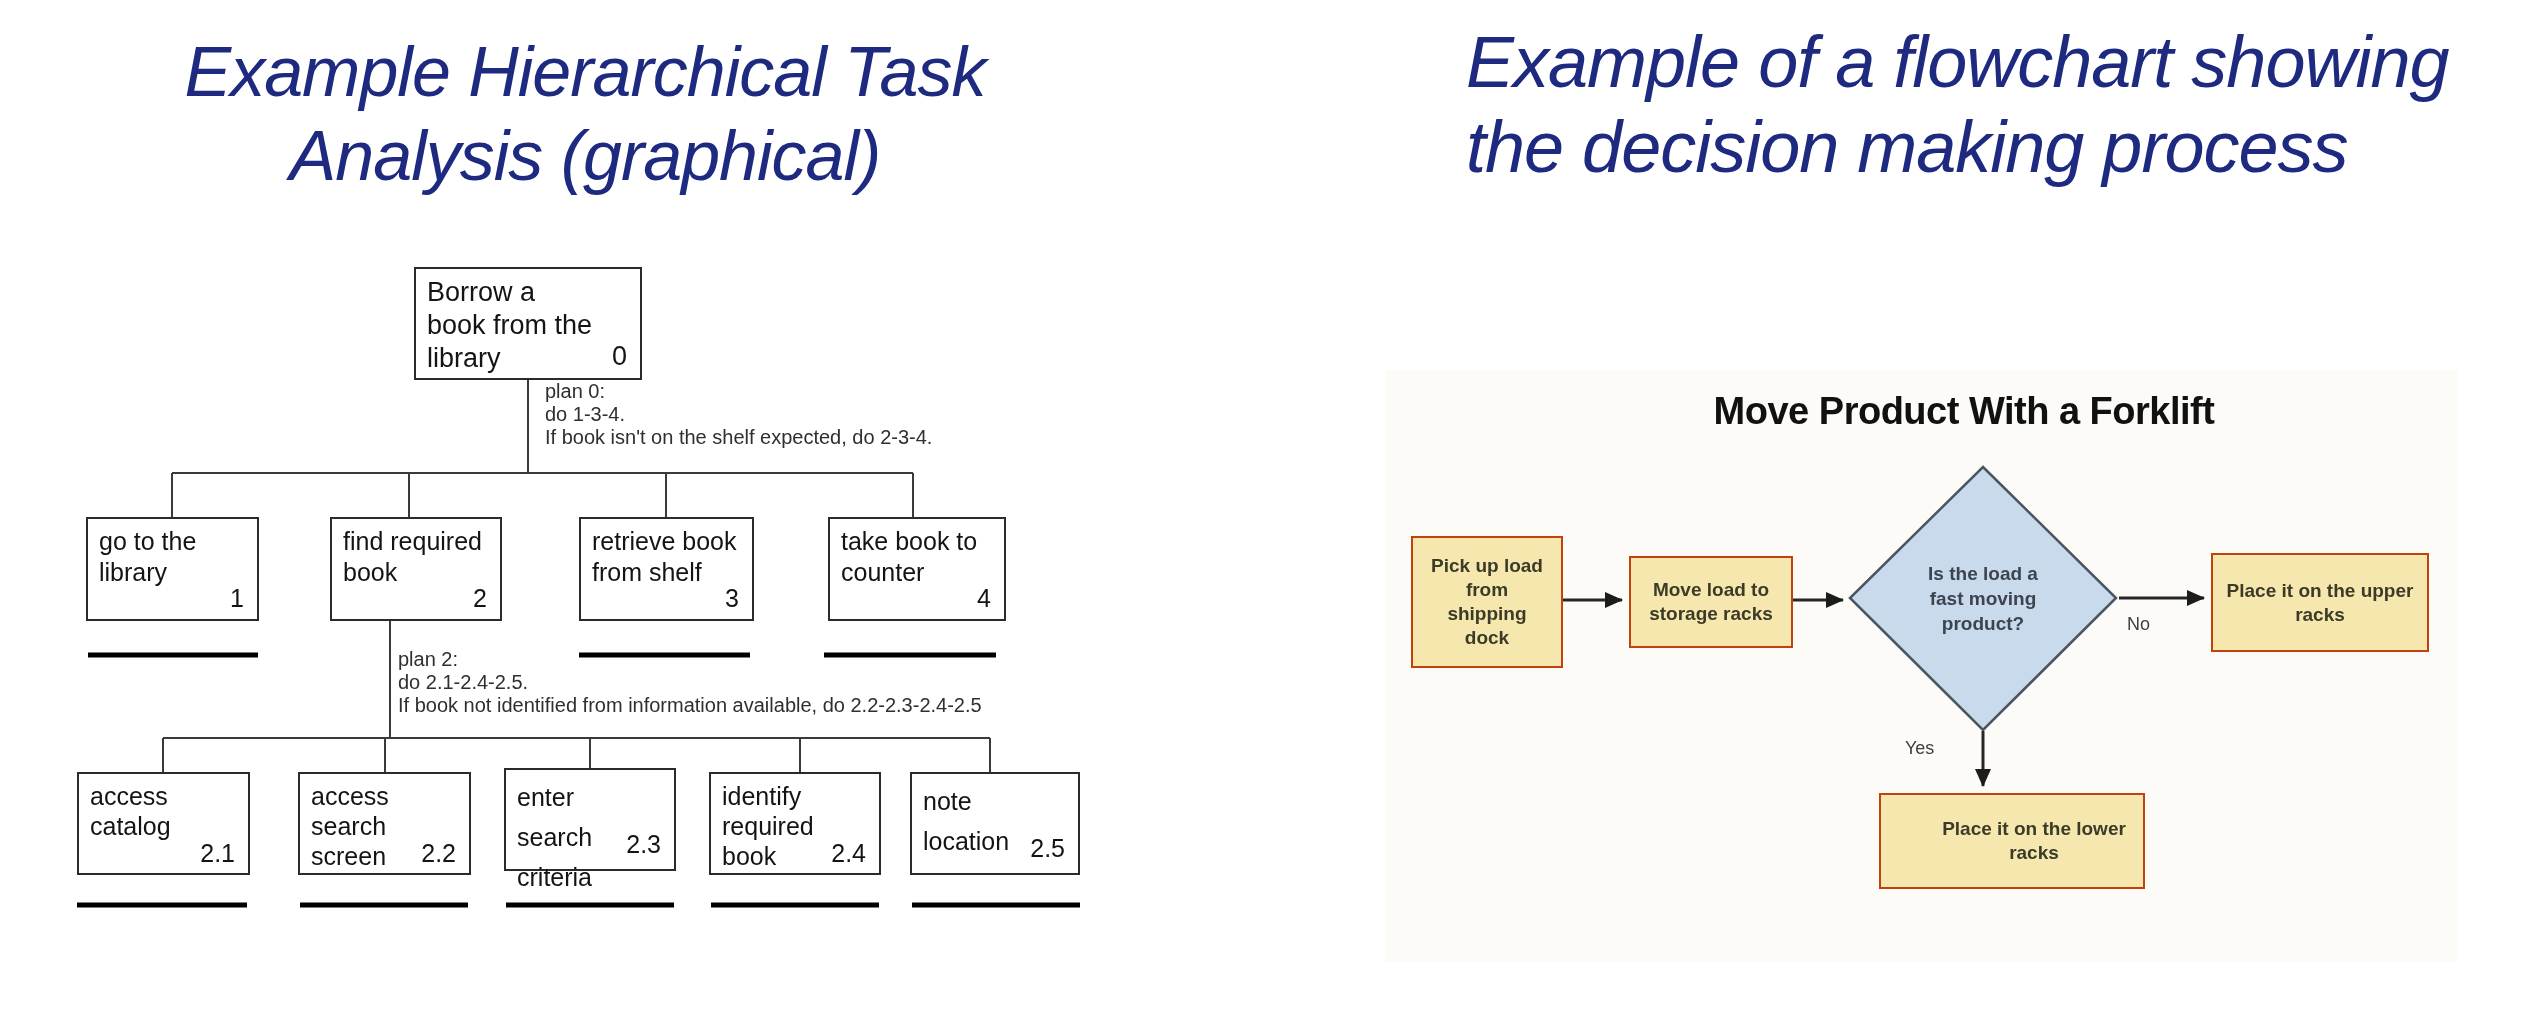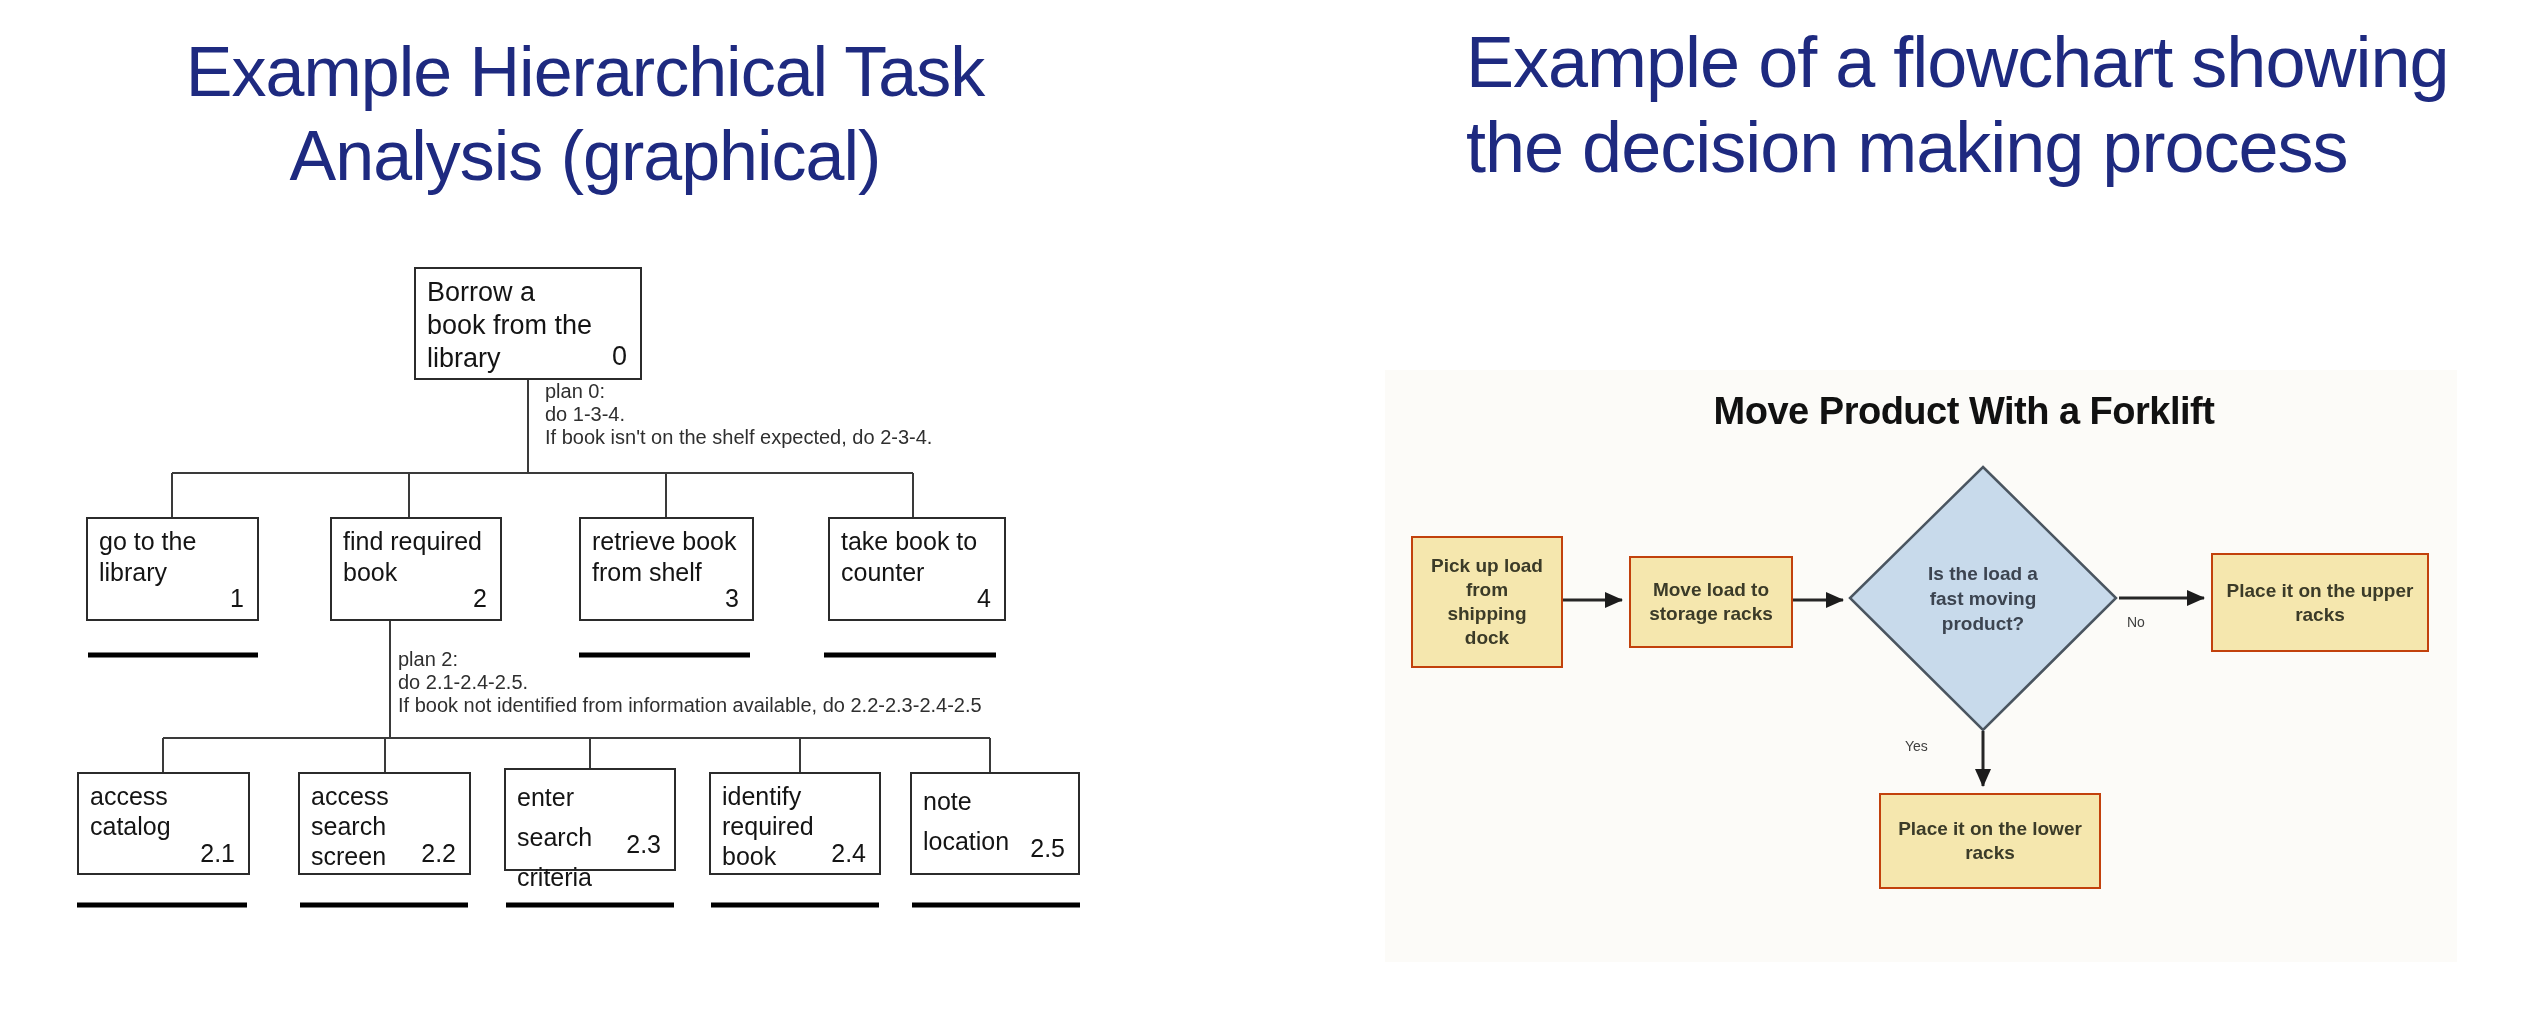--- a/index.html
+++ b/index.html
@@ -5,21 +5,21 @@
   html,body{margin:0;padding:0;background:#ffffff;}
   .slide{
     position:relative;width:2536px;height:1016px;background:#ffffff;overflow:hidden;
     font-family:"Liberation Sans", sans-serif;color:#1a1a1a;
   }
   .overlay{position:absolute;left:0;top:0;width:2536px;height:1016px;z-index:2;}
   .flow-bg{position:absolute;left:1385px;top:370px;width:1072px;height:592px;background:#fcfbf8;z-index:1;}
 
   
   .slide-title{
-    position:absolute;z-index:3;color:#1e2a80;
+    position:absolute;z-index:3;font-style:italic;color:#1e2a80;
     white-space:pre;letter-spacing:-1px;
   }
   .hta-title{left:30px;top:30px;width:1110px;text-align:center;font-size:70px;line-height:84px;}
   .fc-title{left:1466px;top:20px;width:1070px;text-align:left;font-size:72px;line-height:85px;}
 
   
   .hta-box{
     position:absolute;z-index:3;background:#ffffff;border:2px solid #2b2b2b;
     font-size:25px;line-height:31px;color:#141414;
   }
@@ -39,21 +39,21 @@
     text-align:center;white-space:pre-line;
     background:#f5e7ae;border:2px solid #c2410c;
     font-size:19px;font-weight:bold;line-height:24px;color:#3b3b28;
   }
   .decision-label{
     position:absolute;z-index:3;display:flex;align-items:center;justify-content:center;
     text-align:center;white-space:pre-line;background:transparent;border:none;
     font-size:19px;font-weight:bold;line-height:25px;color:#3c4450;
   }
   .branch-label{
-    position:absolute;z-index:3;font-size:14px;color:#3f3f3f;white-space:pre;text-align:right;
+    position:absolute;z-index:3;font-size:18px;color:#3f3f3f;white-space:pre;text-align:right;
   }
 </style>
 </head>
 <body>
 
 <div class="slide">
 
   <div class="flow-bg"></div>
 
   <svg class="overlay" viewBox="0 0 2536 1016" xmlns="http://www.w3.org/2000/svg">
@@ -176,19 +176,19 @@
 from
 shipping
 dock</div>
   <div class="flow-node" style="left:1629px;top:556px;width:160px;height:88px;">Move load to
 storage racks</div>
   <div class="decision-label" style="left:1893px;top:556px;width:180px;height:85px;">Is the load a
 fast moving
 product?</div>
   <div class="flow-node" style="left:2211px;top:553px;width:214px;height:95px;">Place it on the upper
 racks</div>
-  <div class="flow-node" style="left:1879px;top:793px;width:218px;height:92px;">Place it on the lower
+  <div class="flow-node" style="left:1879px;top:793px;width:218px;height:92px;padding-left:44px;">Place it on the lower
 racks</div>
 
   <div class="branch-label" style="left:2127px;top:614px;">No</div>
   <div class="branch-label" style="left:1905px;top:738px;">Yes</div>
 
 </div>
 
 </body></html>

